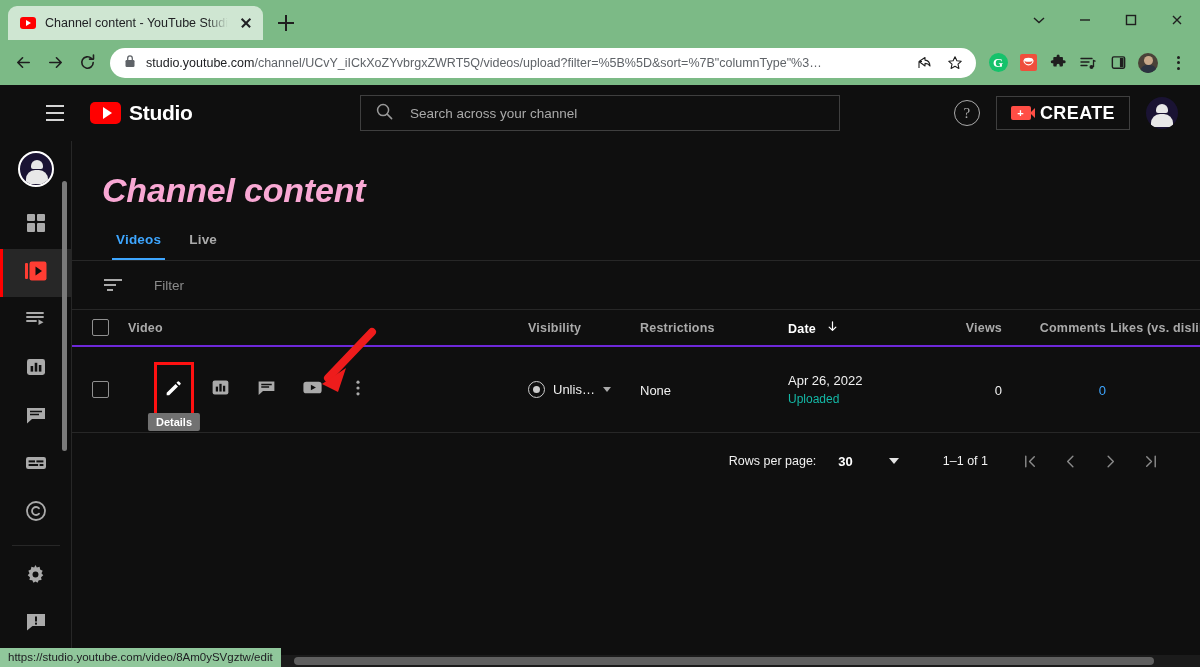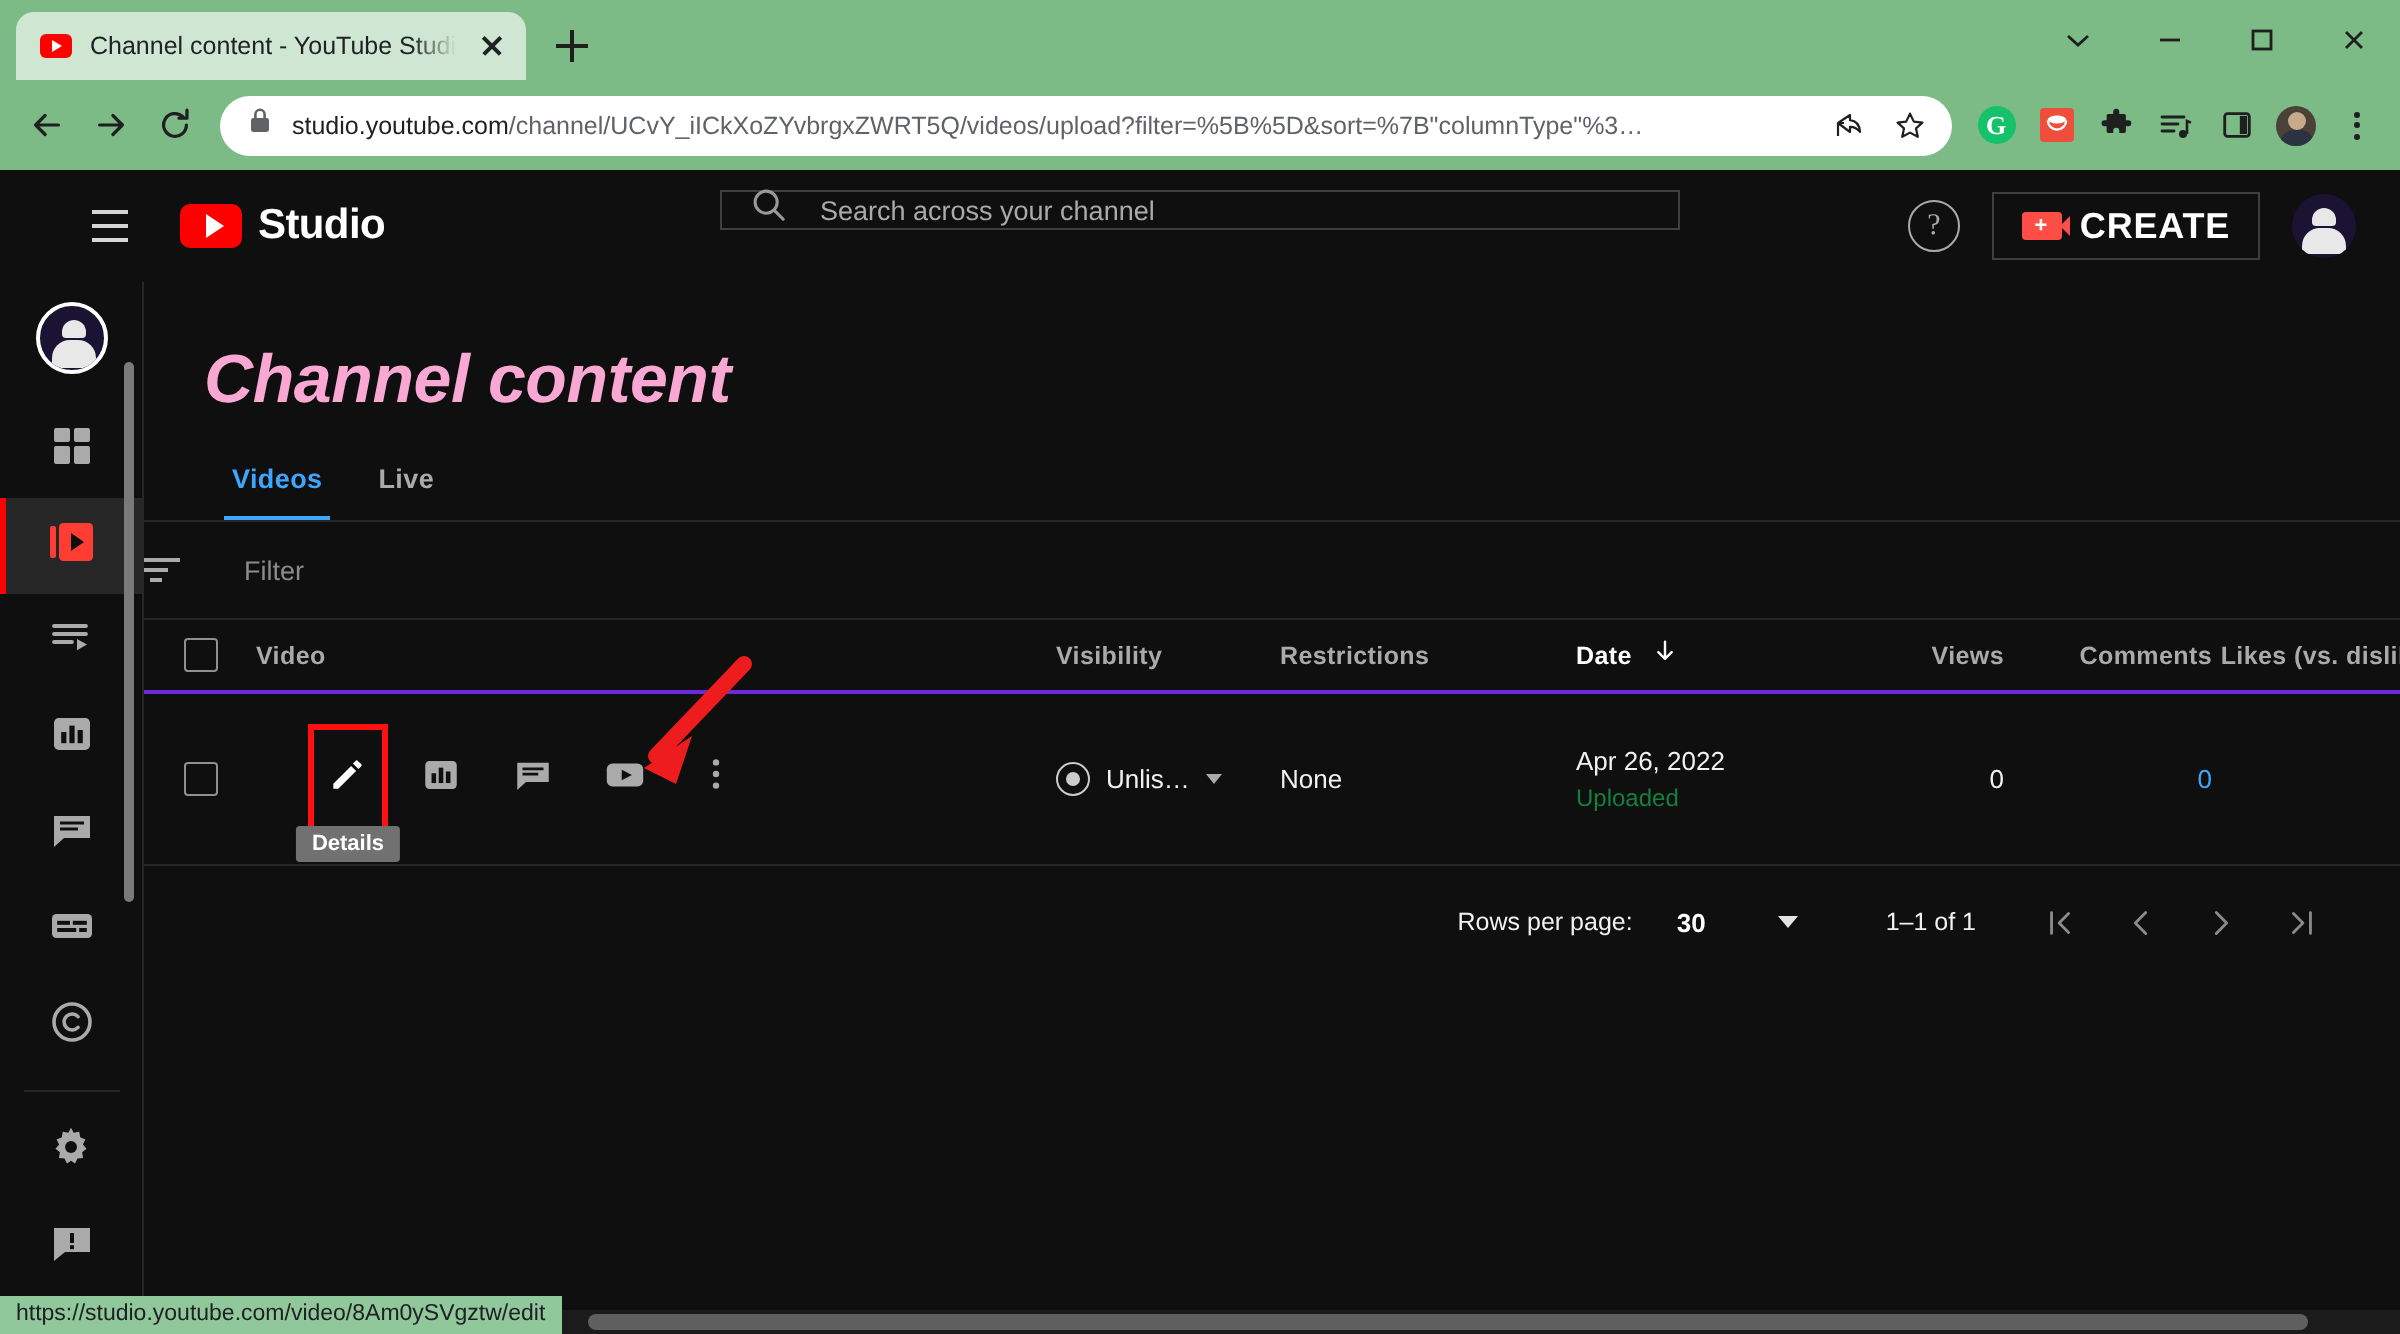--- a/index.html
+++ b/index.html
@@ -85,21 +85,21 @@
   .yt-header{
     height:56px; display:flex; align-items:center; background:#0f0f0f;
     padding:0 22px 0 32px; gap:0; position:relative;
   }
   .hamburger{ width:46px;height:46px;display:flex;flex-direction:column;align-items:center;justify-content:center;gap:5px; }
   .hamburger span{ width:18px;height:1.7px;background:#d5d5d5;display:block; }
   .brand{ display:flex; align-items:center; gap:8px; margin-left:12px; }
   .brand-logo{ width:31px;height:22px;background:#ff0000;border-radius:5px;display:flex;align-items:center;justify-content:center; }
   .brand-logo i{ width:0;height:0;border-left:9px solid #fff;border-top:6px solid transparent;border-bottom:6px solid transparent;margin-left:3px; }
   .brand-name{ color:#fff;font-size:21px;font-weight:bold;letter-spacing:-0.3px; }
-  .search-wrap{ position:absolute; left:360px; top:10px; width:480px; height:20px;
+  .search-wrap{ position:absolute; left:360px; top:10px; width:480px; height:36px;
                 border:1px solid #3f3f3f; display:flex; align-items:center; gap:16px; padding:0 14px; }
   .search-ph{ color:#aaa; font-size:13.5px; }
 
   .hdr-right{ position:absolute; right:22px; top:0; height:56px; display:flex; align-items:center; gap:16px; }
   .help-ic{ width:26px;height:26px;border:1.6px solid #aaa;border-radius:50%;color:#aaa;
             font-size:15px;display:flex;align-items:center;justify-content:center;font-family:"Liberation Serif",serif;}
   .create-btn{ height:34px;border:1px solid #3f3f3f;display:flex;align-items:center;gap:9px;padding:0 14px; }
   .cam{ width:20px;height:14px;background:#ff4e45;border-radius:2px;position:relative;display:flex;align-items:center;justify-content:center; }
   .cam::after{ content:"";position:absolute;right:-4px;top:2px;width:0;height:0;
                border-right:5px solid #ff4e45;border-top:5px solid transparent;border-bottom:5px solid transparent;}
@@ -125,21 +125,21 @@
   
   .content{ position:absolute; left:72px; top:56px; width:1128px; height:519px; background:#0f0f0f; }
   .page-title{ color:#f9a8d4; font-size:34px; font-weight:bold; padding:30px 0 0 30px; letter-spacing:-0.2px;font-style:italic; }
 
   .tabs{ display:flex; gap:0; padding:0 0 0 30px; margin-top:22px; }
   .tab-item{ padding:0 14px 13px 14px; color:#aaa; font-size:13.5px; font-weight:bold; position:relative; letter-spacing:0.2px;}
   .tab-item.active{ color:#3ea6ff; }
   .tab-item.active::after{ content:"";position:absolute;left:10px;right:10px;bottom:0;height:2.5px;background:#3ea6ff; }
   .tabs-rule{ height:1px; background:#272727; margin-top:0; }
 
-  .filter-row{ height:48px; display:flex; align-items:center; gap:30px; }
+  .filter-row{ height:48px; display:flex; align-items:center; padding-left:32px; gap:30px; }
   .filter-ic{ width:20px;height:14px;display:flex;flex-direction:column;align-items:flex-start;justify-content:center;gap:3px; }
   .filter-ic span{ height:2px;background:#aaa;display:block; }
   .filter-ic span:nth-child(1){width:18px;} .filter-ic span:nth-child(2){width:12px;} .filter-ic span:nth-child(3){width:6px;margin-left:3px;}
   .filter-ph{ color:#8b8b8b;font-size:13.5px; }
 
   .table-head{ height:38px; background:#0f0f0f; display:flex; align-items:center;
                border-top:1px solid #272727; border-bottom:2px solid #6d28d9; }
   .thead-cell{ color:#aaa; font-size:12.5px; font-weight:bold; letter-spacing:0.2px; }
   .cb{ width:17px;height:17px;border:1.7px solid #909090; border-radius:2px; }
   .col-check{ width:56px; display:flex; justify-content:center; flex:0 0 auto; }
@@ -169,21 +169,21 @@
   .act.highlight{ border:3px solid #ff1111; }
   .tooltip{ position:absolute; left:50%; transform:translateX(-50%); top:48px;
             background:#717171; color:#fff; font-size:11px; font-weight:bold;
             padding:3px 8px; border-radius:2px; white-space:nowrap; z-index:20; }
 
   .vis-cell{ display:flex; align-items:center; gap:8px; color:#f1f1f1; font-size:13px; }
   .eye{ width:17px;height:17px;border:1.6px solid #ccc;border-radius:50%;position:relative;flex:0 0 auto; }
   .eye::after{ content:"";position:absolute;left:4px;top:4px;width:7px;height:7px;border-radius:50%;background:#ccc; }
   .caret{ width:0;height:0;border-left:4.5px solid transparent;border-right:4.5px solid transparent;border-top:5px solid #aaa; }
   .cell-txt{ color:#f1f1f1; font-size:13px; }
-  .cell-sub{ color:#15803d; font-size:12px; margin-top:4px; }
+  .cell-sub{ color:#14b8a6; font-size:12px; margin-top:4px; }
   .link-num{ color:#3ea6ff; font-size:13px; }
 
   .pager{ height:56px; display:flex; align-items:center; justify-content:flex-end; padding-right:30px; gap:0; }
   .pg-lbl{ color:#f1f1f1; font-size:12.5px; }
   .pg-val{ color:#fff; font-size:13px; font-weight:bold; margin-left:22px; }
   .pg-caret{ width:0;height:0;border-left:5.5px solid transparent;border-right:5.5px solid transparent;border-top:6.5px solid #e4e4e4;margin-left:36px; }
   .pg-range{ color:#f1f1f1; font-size:12.5px; margin-left:44px; }
   .pg-btn{ width:40px;height:40px;display:flex;align-items:center;justify-content:center;color:#8b8b8b;font-size:17px; }
 
   

